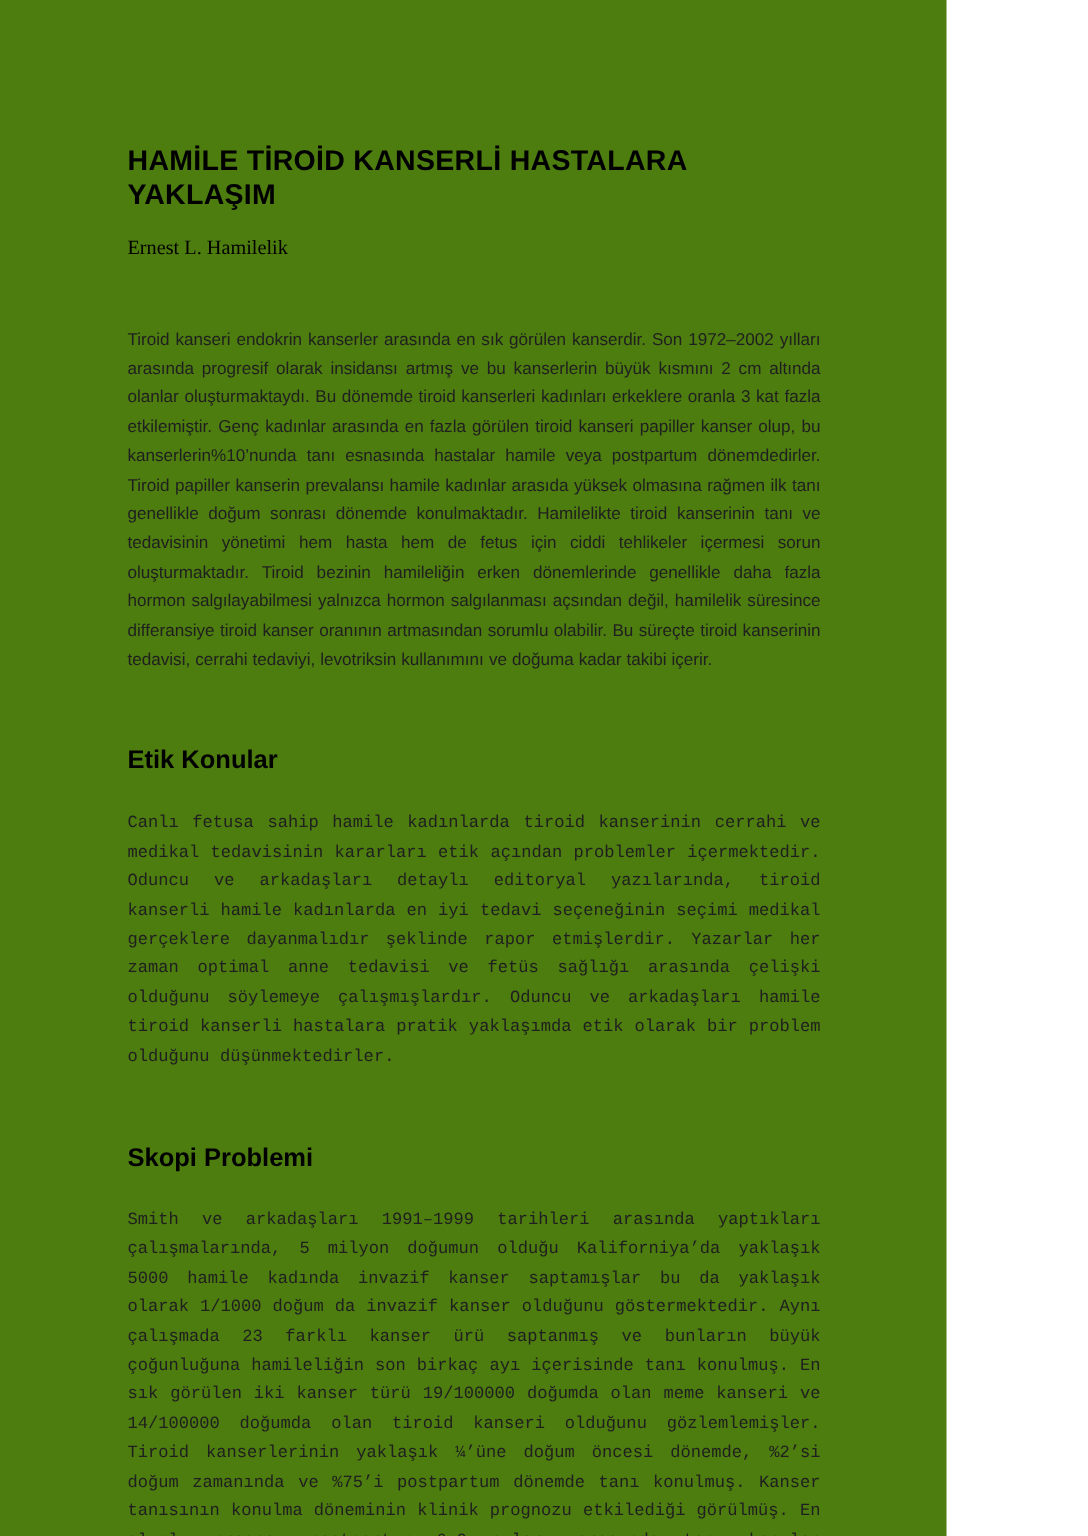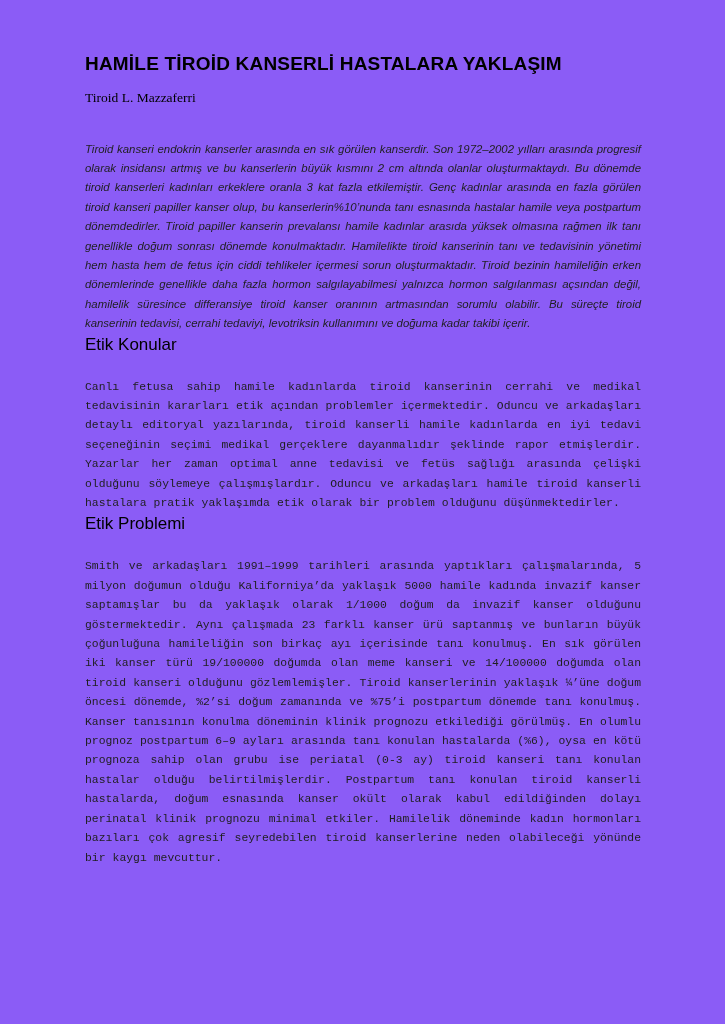--- a/index.html
+++ b/index.html
@@ -4,24 +4,24 @@
 <style>
   * { margin: 0; padding: 0; box-sizing: border-box; }
   html, body { background: #ffffff; }
   body {
     width: 725px;
     height: 1024px;
     font-family: "Liberation Sans", "DejaVu Sans", sans-serif;
     overflow: hidden;
   }
   .page {
-    width: 725px;
+    width: 631px;
     height: 1024px;
-    background: #8b5cf6;
-    padding: 52px 84px 0 85px;
+    background: #4d7c0f;
+    padding: 96px 84px 0 85px;
     overflow: hidden;
   }
   .doc-title {
     font-family: "Liberation Sans", "DejaVu Sans", sans-serif;
     font-weight: 700;
     font-size: 19px;
     line-height: 23px;
     letter-spacing: 0.2px;
     color: #000000;
   }
@@ -32,43 +32,44 @@
     line-height: 17.5px;
     color: #000000;
   }
   .body-par {
     font-size: 11.4px;
     line-height: 19.4px;
     color: #1f1f1f;
     text-align: justify;
     word-spacing: 0.2px;
   }
-  .intro-par { margin-top: 33px; font-style: italic; }
+  .intro-par { margin-top: 44px; }
   .section-heading {
-    font-weight: 400;
+    margin-top: 46px;
+    font-weight: 700;
     font-size: 17px;
     line-height: 22px;
     color: #000000;
   }
   .section-par { margin-top: 22px; font-family: Liberation Mono, monospace; }
 </style>
 </head>
 <body>
 
 <div class="page">
 
   <h1 class="doc-title">HAMİLE TİROİD KANSERLİ HASTALARA YAKLAŞIM</h1>
 
   <div class="meta">
-    <div>Tiroid L. Mazzaferri</div>
+    <div>Ernest L. Hamilelik</div>
   </div>
 
   <p class="body-par intro-par">Tiroid kanseri endokrin kanserler arasında en sık görülen kanserdir. Son 1972–2002 yılları arasında progresif olarak insidansı artmış ve bu kanserlerin büyük kısmını 2 cm altında olanlar oluşturmaktaydı. Bu dönemde tiroid kanserleri kadınları erkeklere oranla 3 kat fazla etkilemiştir. Genç kadınlar arasında en fazla görülen tiroid kanseri papiller kanser olup, bu kanserlerin%10’nunda tanı esnasında hastalar hamile veya postpartum dönemdedirler. Tiroid papiller kanserin prevalansı hamile kadınlar arasıda yüksek olmasına rağmen ilk tanı genellikle doğum sonrası dönemde konulmaktadır. Hamilelikte tiroid kanserinin tanı ve tedavisinin yönetimi hem hasta hem de fetus için ciddi tehlikeler içermesi sorun oluşturmaktadır. Tiroid bezinin hamileliğin erken dönemlerinde genellikle daha fazla hormon salgılayabilmesi yalnızca hormon salgılanması açsından değil, hamilelik süresince differansiye tiroid kanser oranının artmasından sorumlu olabilir. Bu süreçte tiroid kanserinin tedavisi, cerrahi tedaviyi, levotriksin kullanımını ve doğuma kadar takibi içerir.</p>
 
   <h2 class="section-heading">Etik Konular</h2>
 
   <p class="body-par section-par">Canlı fetusa sahip hamile kadınlarda tiroid kanserinin cerrahi ve medikal tedavisinin kararları etik açından problemler içermektedir. Oduncu ve arkadaşları detaylı editoryal yazılarında, tiroid kanserli hamile kadınlarda en iyi tedavi seçeneğinin seçimi medikal gerçeklere dayanmalıdır şeklinde rapor etmişlerdir. Yazarlar her zaman optimal anne tedavisi ve fetüs sağlığı arasında çelişki olduğunu söylemeye çalışmışlardır. Oduncu ve arkadaşları hamile tiroid kanserli hastalara pratik yaklaşımda etik olarak bir problem olduğunu düşünmektedirler.</p>
 
-  <h2 class="section-heading">Etik Problemi</h2>
+  <h2 class="section-heading">Skopi Problemi</h2>
 
   <p class="body-par section-par">Smith ve arkadaşları 1991–1999 tarihleri arasında yaptıkları çalışmalarında, 5 milyon doğumun olduğu Kaliforniya’da yaklaşık 5000 hamile kadında invazif kanser saptamışlar bu da yaklaşık olarak 1/1000 doğum da invazif kanser olduğunu göstermektedir. Aynı çalışmada 23 farklı kanser ürü saptanmış ve bunların büyük çoğunluğuna hamileliğin son birkaç ayı içerisinde tanı konulmuş. En sık görülen iki kanser türü 19/100000 doğumda olan meme kanseri ve 14/100000 doğumda olan tiroid kanseri olduğunu gözlemlemişler. Tiroid kanserlerinin yaklaşık ¼’üne doğum öncesi dönemde, %2’si doğum zamanında ve %75’i postpartum dönemde tanı konulmuş. Kanser tanısının konulma döneminin klinik prognozu etkilediği görülmüş. En olumlu prognoz postpartum 6–9 ayları arasında tanı konulan hastalarda (%6), oysa en kötü prognoza sahip olan grubu ise periatal (0-3 ay) tiroid kanseri tanı konulan hastalar olduğu belirtilmişlerdir. Postpartum tanı konulan tiroid kanserli hastalarda, doğum esnasında kanser okült olarak kabul edildiğinden dolayı perinatal klinik prognozu minimal etkiler. Hamilelik döneminde kadın hormonları bazıları çok agresif seyredebilen tiroid kanserlerine neden olabileceği yönünde bir kaygı mevcuttur.</p>
 
 </div>
 
 </body></html>

